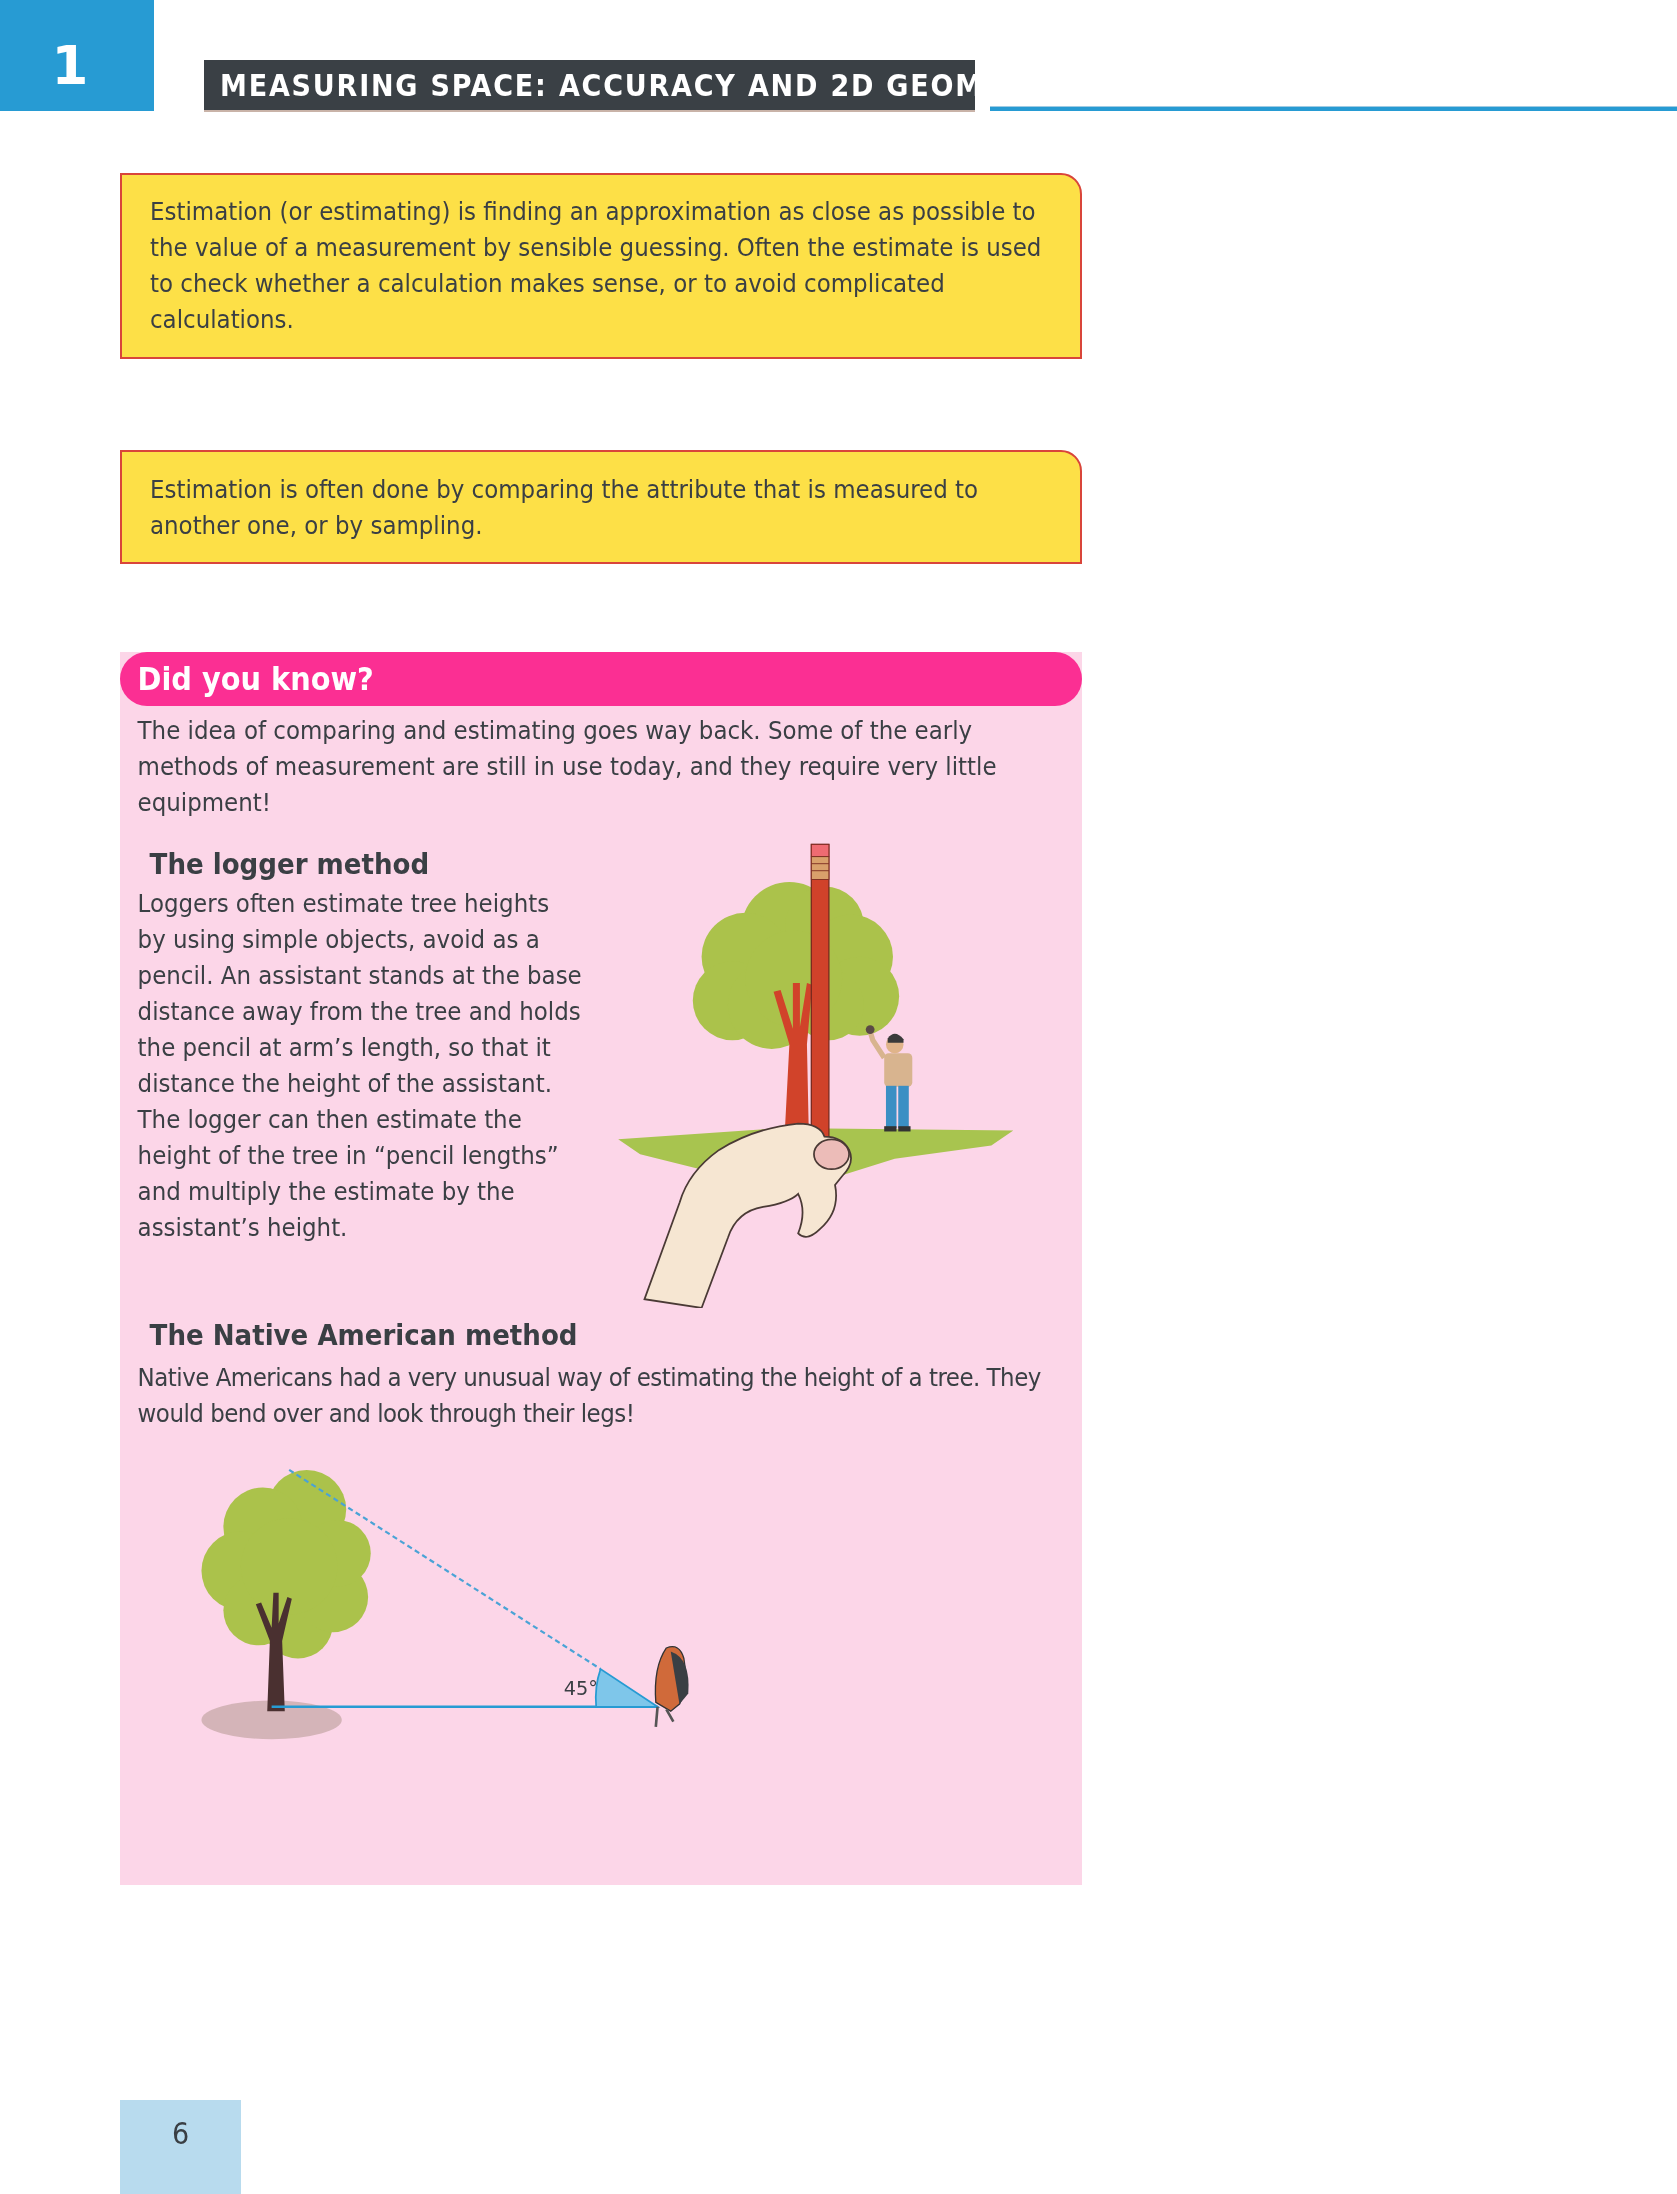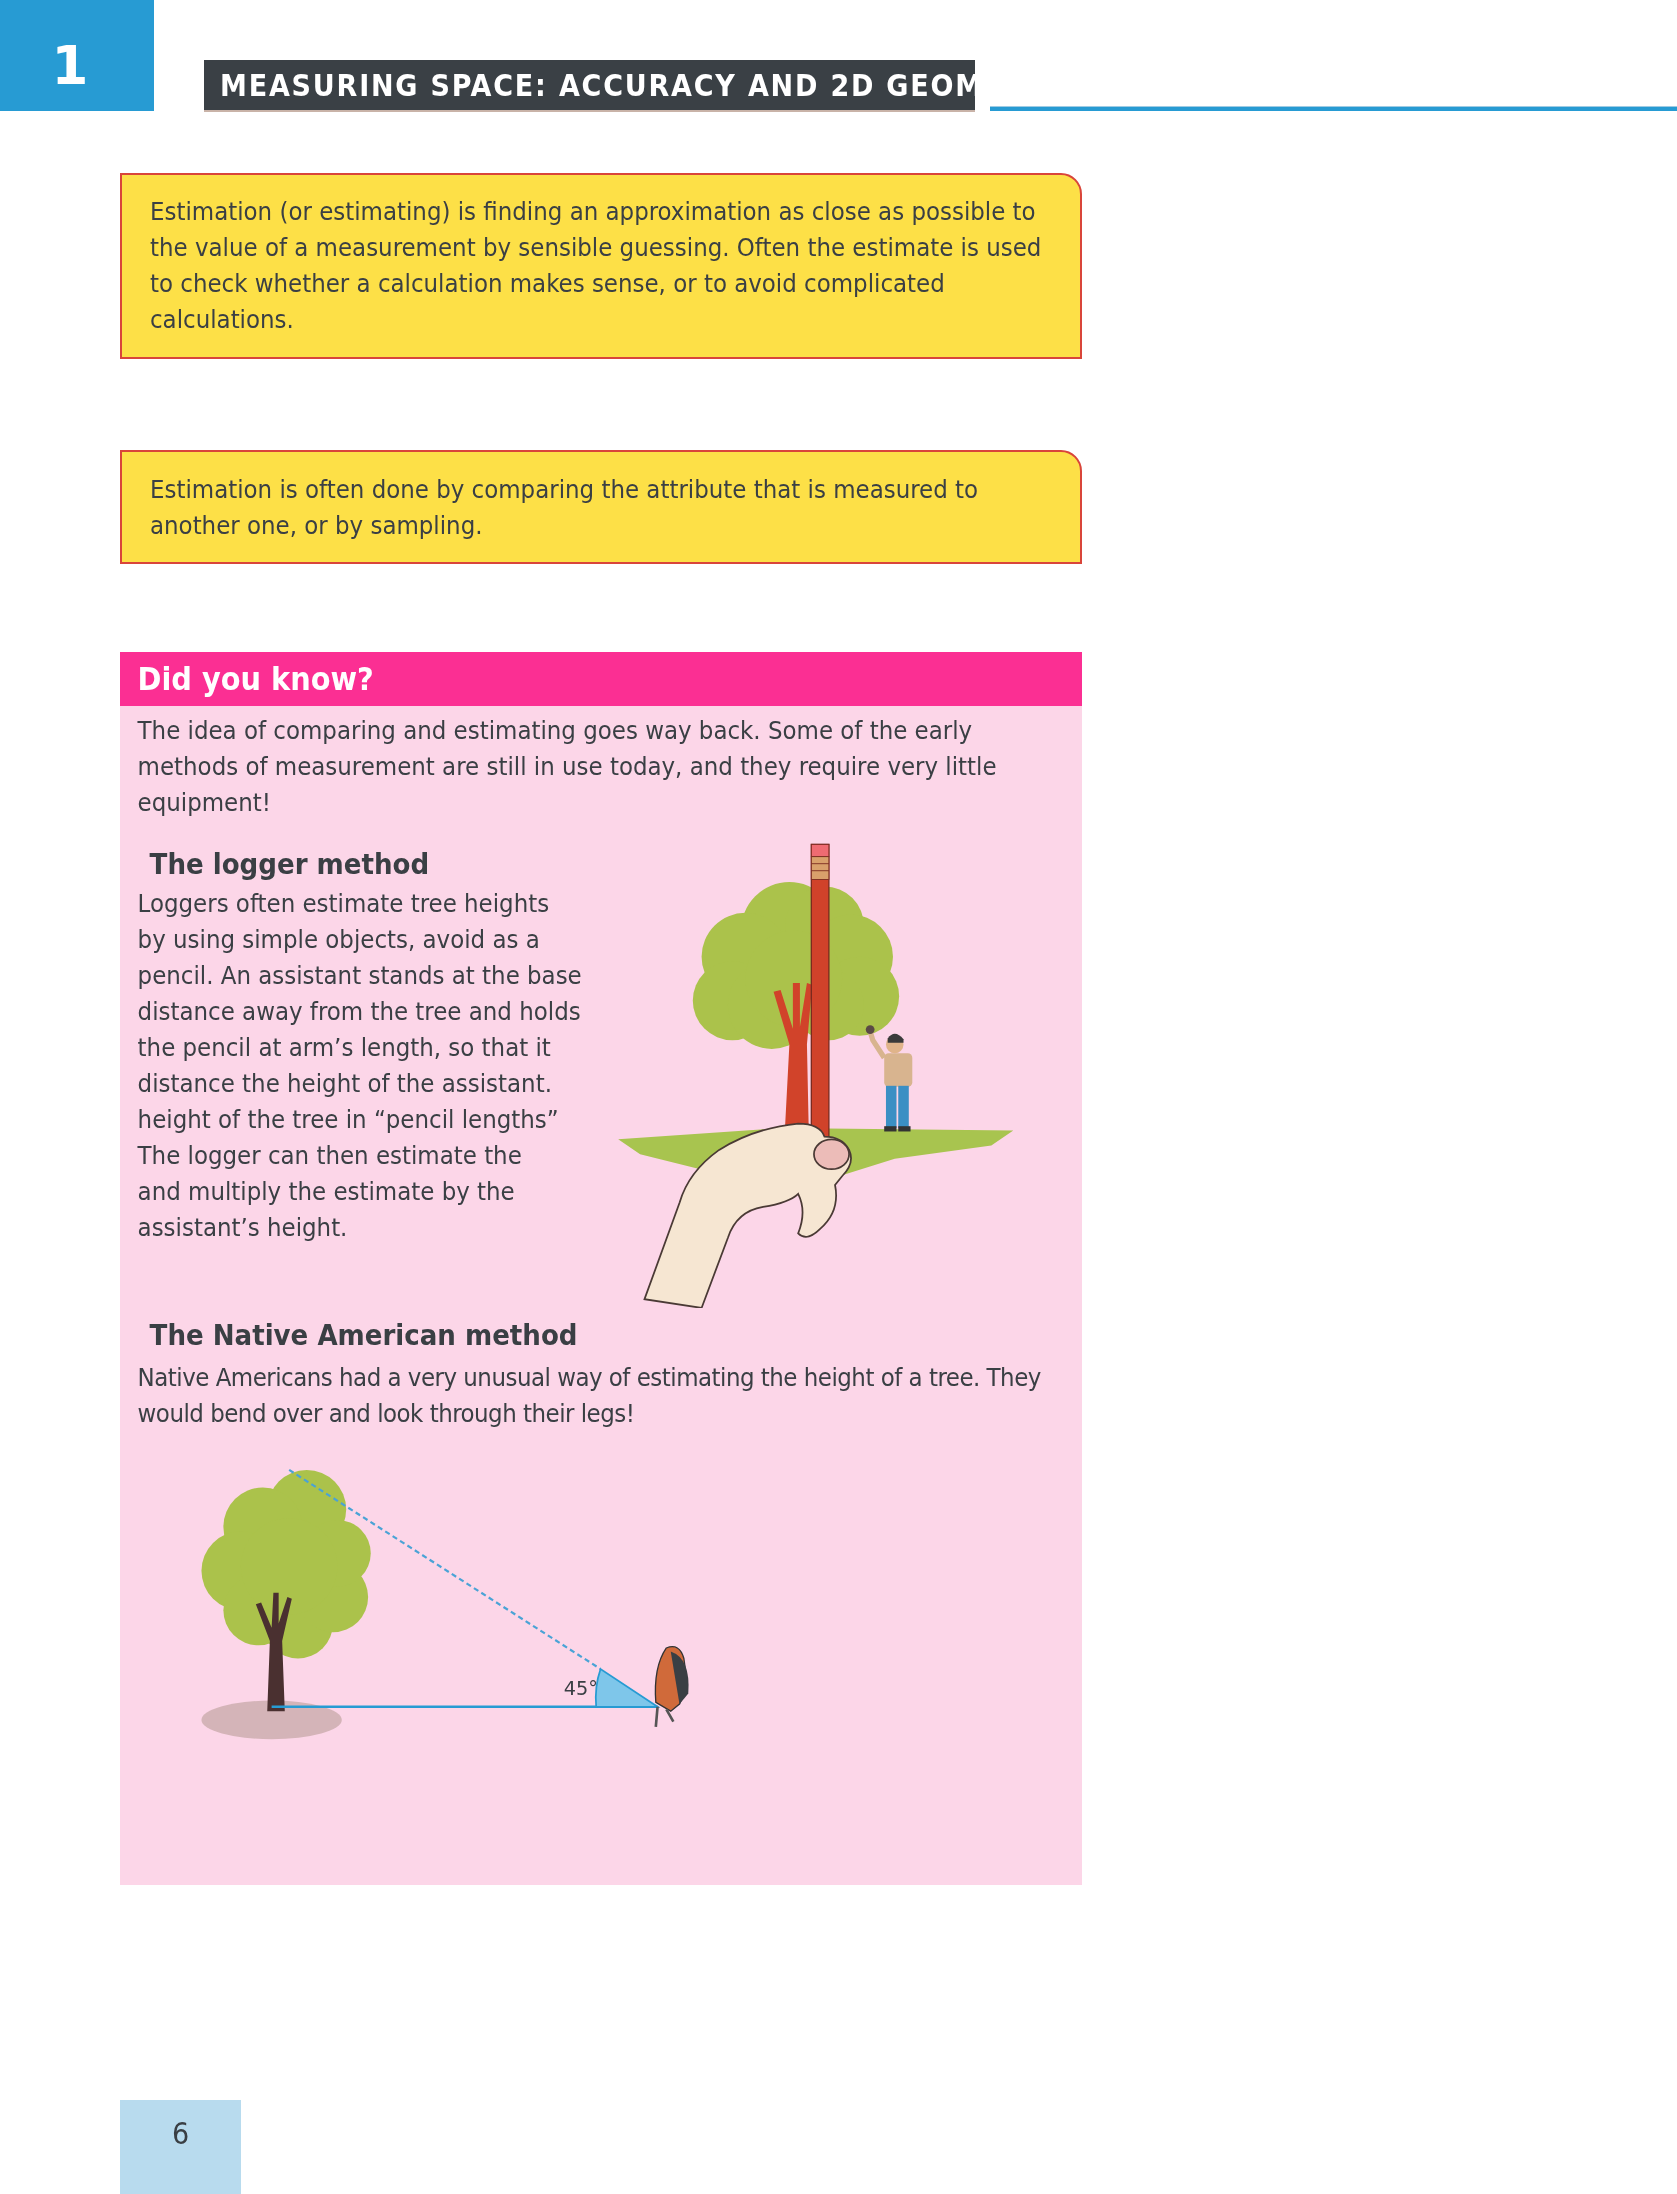--- a/index.html
+++ b/index.html
@@ -7,21 +7,21 @@
   .chapter-block{position:absolute;left:0;top:0;width:154px;height:111px;background:#279bd3;}
   .chapter-num{position:absolute;left:0;top:35px;width:140px;text-align:center;color:#fff;font-family:"DejaVu Sans",sans-serif;font-weight:bold;font-size:53px;line-height:61px;}
   .title-bar{position:absolute;left:204px;top:60px;width:771px;height:52px;background:#3a4045;border-bottom:2.6px solid #c9b3a8;box-sizing:border-box;}
   .title-text{position:absolute;left:16px;top:7px;color:#fff;font-family:"DejaVu Sans Condensed","DejaVu Sans",sans-serif;font-weight:bold;font-size:30px;letter-spacing:1.8px;white-space:nowrap;line-height:37px;text-align:right;}
   .title-rule{position:absolute;left:990px;top:106px;width:687px;height:4.4px;background:#279bd3;border-top:0.9px solid #9fcbe3;}
   .def-box{position:absolute;left:120px;width:962px;background:#fde047;border:2.6px solid #d9453a;border-top-right-radius:21px;box-sizing:border-box;font-size:25.5px;line-height:36px;color:#3a3f44;}
   .def-box p{margin:0;}
   #box1{top:173px;height:186px;padding:17.6px 35px 0 28px;}
   #box2{top:450px;height:114px;padding:19.3px 35px 0 28px;}
   .dyk{position:absolute;left:120px;top:652px;width:962px;height:1233px;background:#fcd6e8;}
-  .dyk-head{position:absolute;left:0;top:0;width:962px;height:54px;background:#fb2f93;}
+  .dyk-head{position:absolute;left:0;top:0;width:962px;height:54px;background:#fb2f93;border-radius:27px;}
   .dyk-title{position:absolute;left:17.6px;top:7px;color:#fff;font-weight:bold;font-size:32px;line-height:40px;}
   .para{position:absolute;margin:0;font-size:25.5px;line-height:36px;color:#3a3f44;}
   .h3{position:absolute;margin:12px;font-weight:bold;font-size:29px;line-height:35px;color:#3a3f44;}
   .illus{position:absolute;}
   .page-box{position:absolute;left:120px;top:2100px;width:121px;height:95px;background:#b8dbee;}
   .page-num{position:absolute;left:0;top:16px;width:121px;text-align:center;font-size:30px;color:#3a3f44;line-height:35px;}
 </style>
 </head>
 <body>
 
@@ -49,22 +49,22 @@
 
   <h3 class="h3" style="left:17.6px;top:183px;">The logger method</h3>
 
   <div style="position:absolute;left:17.6px;top:233px;width:492px;">
     <div class="para" style="position:static;white-space:nowrap;">Loggers often estimate tree heights</div>
     <div class="para" style="position:static;white-space:nowrap;">by using simple objects, avoid as a</div>
     <div class="para" style="position:static;white-space:nowrap;">pencil. An assistant stands at the base</div>
     <div class="para" style="position:static;white-space:nowrap;">distance away from the tree and holds</div>
     <div class="para" style="position:static;white-space:nowrap;">the pencil at arm’s length, so that it</div>
     <div class="para" style="position:static;white-space:nowrap;">distance the height of the assistant.</div>
+    <div class="para" style="position:static;white-space:nowrap;">The logger can then estimate the</div>
     <div class="para" style="position:static;white-space:nowrap;">height of the tree in “pencil lengths”</div>
-    <div class="para" style="position:static;white-space:nowrap;">The logger can then estimate the</div>
     <div class="para" style="position:static;white-space:nowrap;">and multiply the estimate by the</div>
     <div class="para" style="position:static;white-space:nowrap;">assistant’s height.</div>
   </div>
 
   <svg class="illus" style="left:485px;top:173px;" width="439" height="483" viewBox="0 0 500 550">
 
     <path d="M15,358 L200,345 L465,348 L440,365 L330,380 L250,405 L120,395 L40,375 Z" fill="#a8c44f"></path>
 
     <g fill="#abc24b">
       <circle cx="210" cy="120" r="55"></circle>

